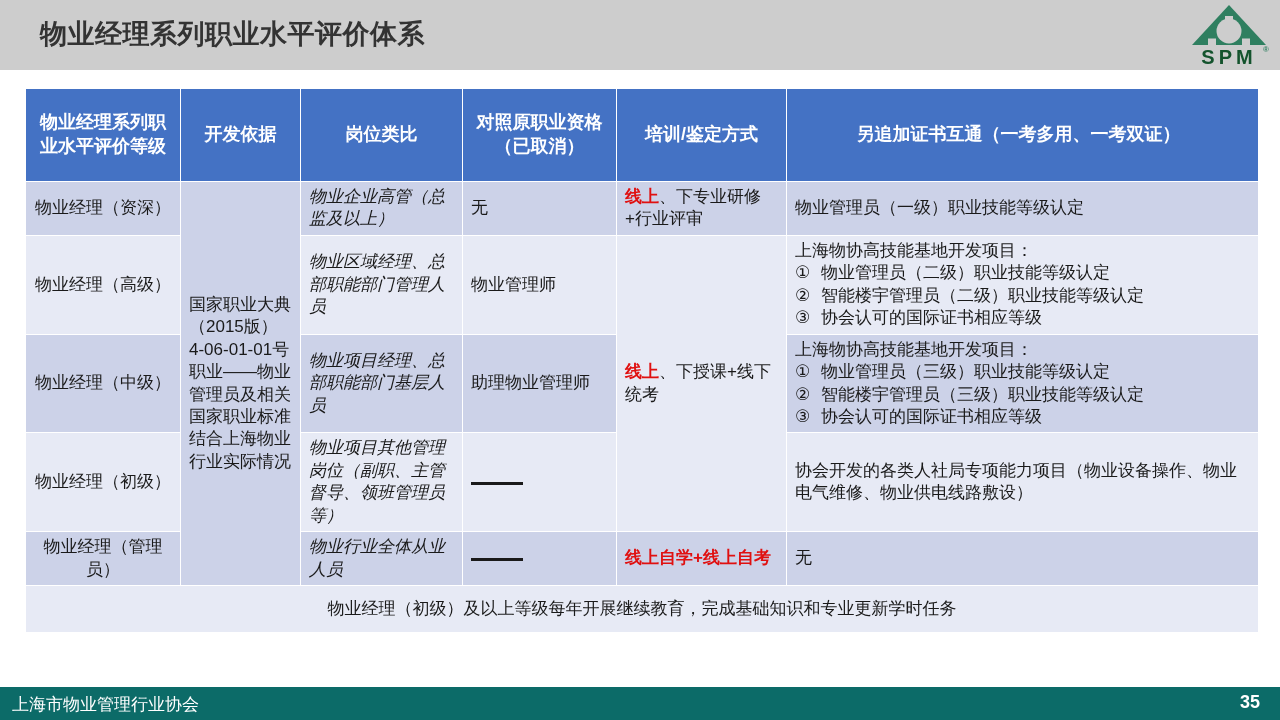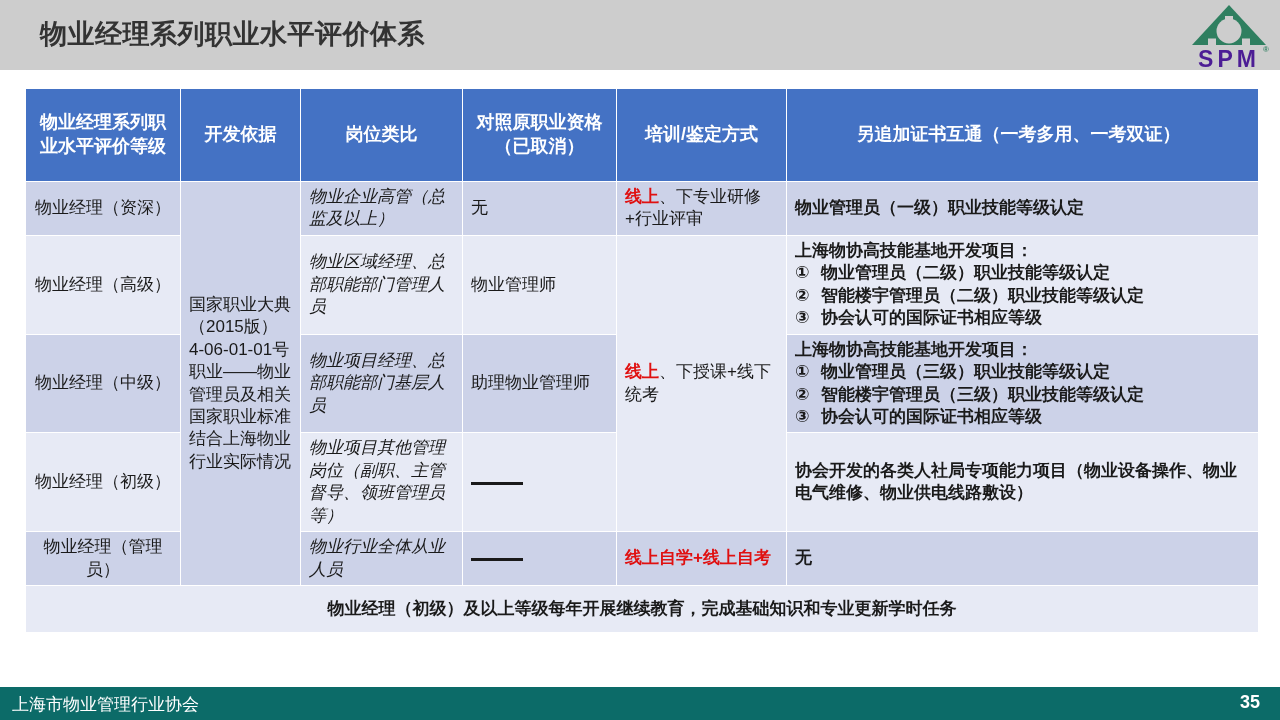--- a/index.html
+++ b/index.html
@@ -21,21 +21,21 @@
     letter-spacing:.5px;
     white-space:nowrap;
   }
   .logo-box{
     position:absolute;right:8px;top:2px;width:86px;height:66px;
   }
   .logo-svg{display:block;}
   .logo-text{
     position:absolute;left:0;top:44px;width:86px;
     text-align:center;
-    font-size:23px;font-weight:bold;color:#4c1d95;
+    font-size:20px;font-weight:bold;color:#14532d;
     letter-spacing:4px;
   }
   .logo-reg{
     position:absolute;right:3px;top:43px;
     font-size:8px;color:#2f7f60;font-weight:bold;
   }
   
   .table-wrap{
     position:absolute;left:25px;top:88px;width:1233px;
   }
@@ -68,37 +68,37 @@
   td.c-level{text-align:center;}
   td.c-basis{
     background:#ccd2e8 !important;
     text-align:left;
     font-size:17px;
     line-height:1.45;
   }
   td.c-job{text-align:left;font-style:italic;}
   td.c-qual{text-align:left;}
   td.c-train{text-align:left;}
-  td.c-cert{text-align:left;font-weight:bold;}
+  td.c-cert{text-align:left;}
   td.merge-train-a{background:#e7eaf5 !important;}
   .red{color:#e01010;font-weight:bold;margin-top:9px;}
   .dash{
     display:inline-block;width:52px;height:0;
     border-top:3px solid #1a1a1a;
     vertical-align:middle;
     margin-top:2px;
   }
   .cert-list{margin:0;}
   .cert-line{white-space:nowrap;}
   .cert-num{display:inline-block;width:26px;}
   .footer-note td{
     background:#e7eaf5;
     text-align:center;
     color:#e01010;
-    font-weight:bold;
+    font-weight:normal;
     font-size:19px;
     height:38px;
     padding:6px 4px;
   }
   
   .bottom-bar{
     position:absolute;left:0;bottom:0;width:1280px;height:33px;
     background:#0c6b68;
   }
   .bottom-bar .org{

